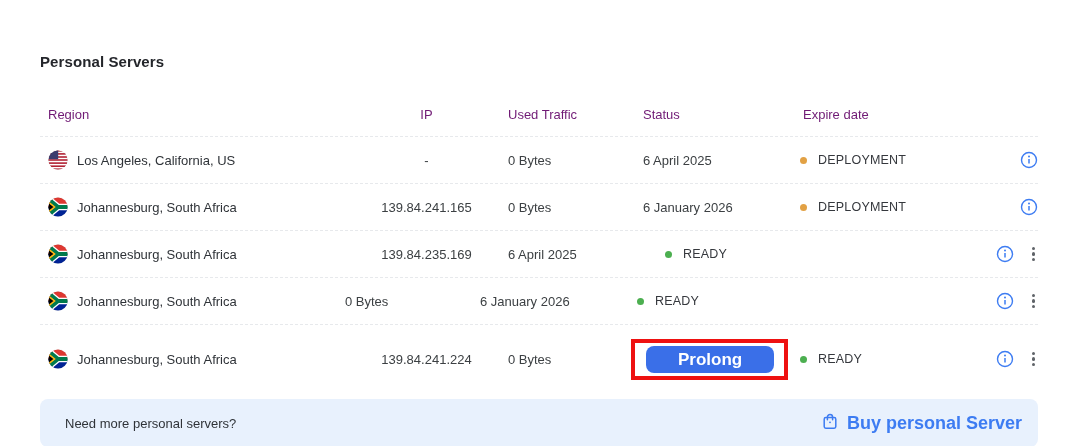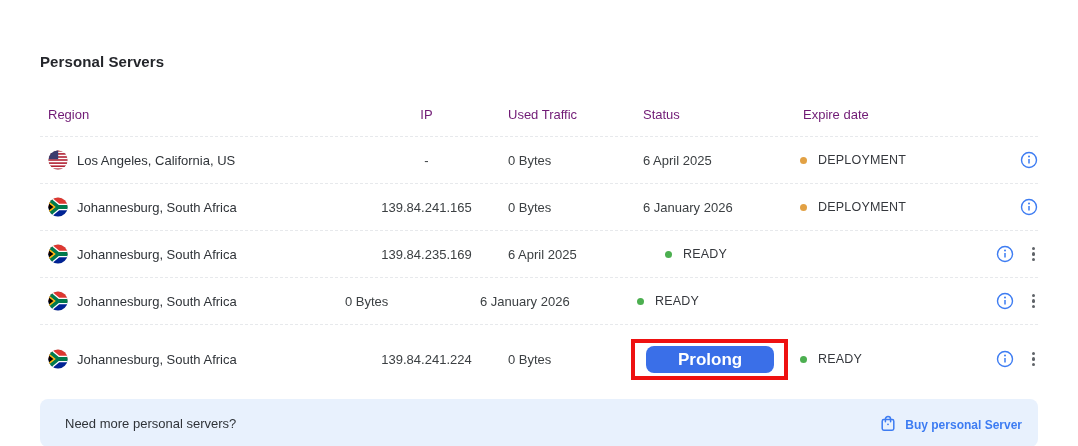--- a/index.html
+++ b/index.html
@@ -88,23 +88,23 @@
   .footer-bar {
     margin-top: 6px;
     height: 48px;
     background: var(--footer-bg, #e8f1fd);
     border-radius: 8px;
     display: flex; align-items: center; justify-content: space-between;
     padding: 0 16px 0 25px;
   }
   .footer-q { font-size: 13px; color: #2f3338; }
   .buy-link {
-    display: inline-flex; align-items: flex-end; gap: 9px;
+    display: inline-flex; align-items: flex-start; gap: 9px;
     color: var(--accent-blue, #3d7cf2);
-    font-size: 12px; font-weight: bold;
+    font-size: 18px; font-weight: bold;
     cursor: pointer; background: none; border: none;
     font-family: "Liberation Sans", sans-serif;
   }
 </style>
 </head>
 <body>
 
 <div class="wrap">
   <h1 class="page-title">Personal Servers</h1>
 

